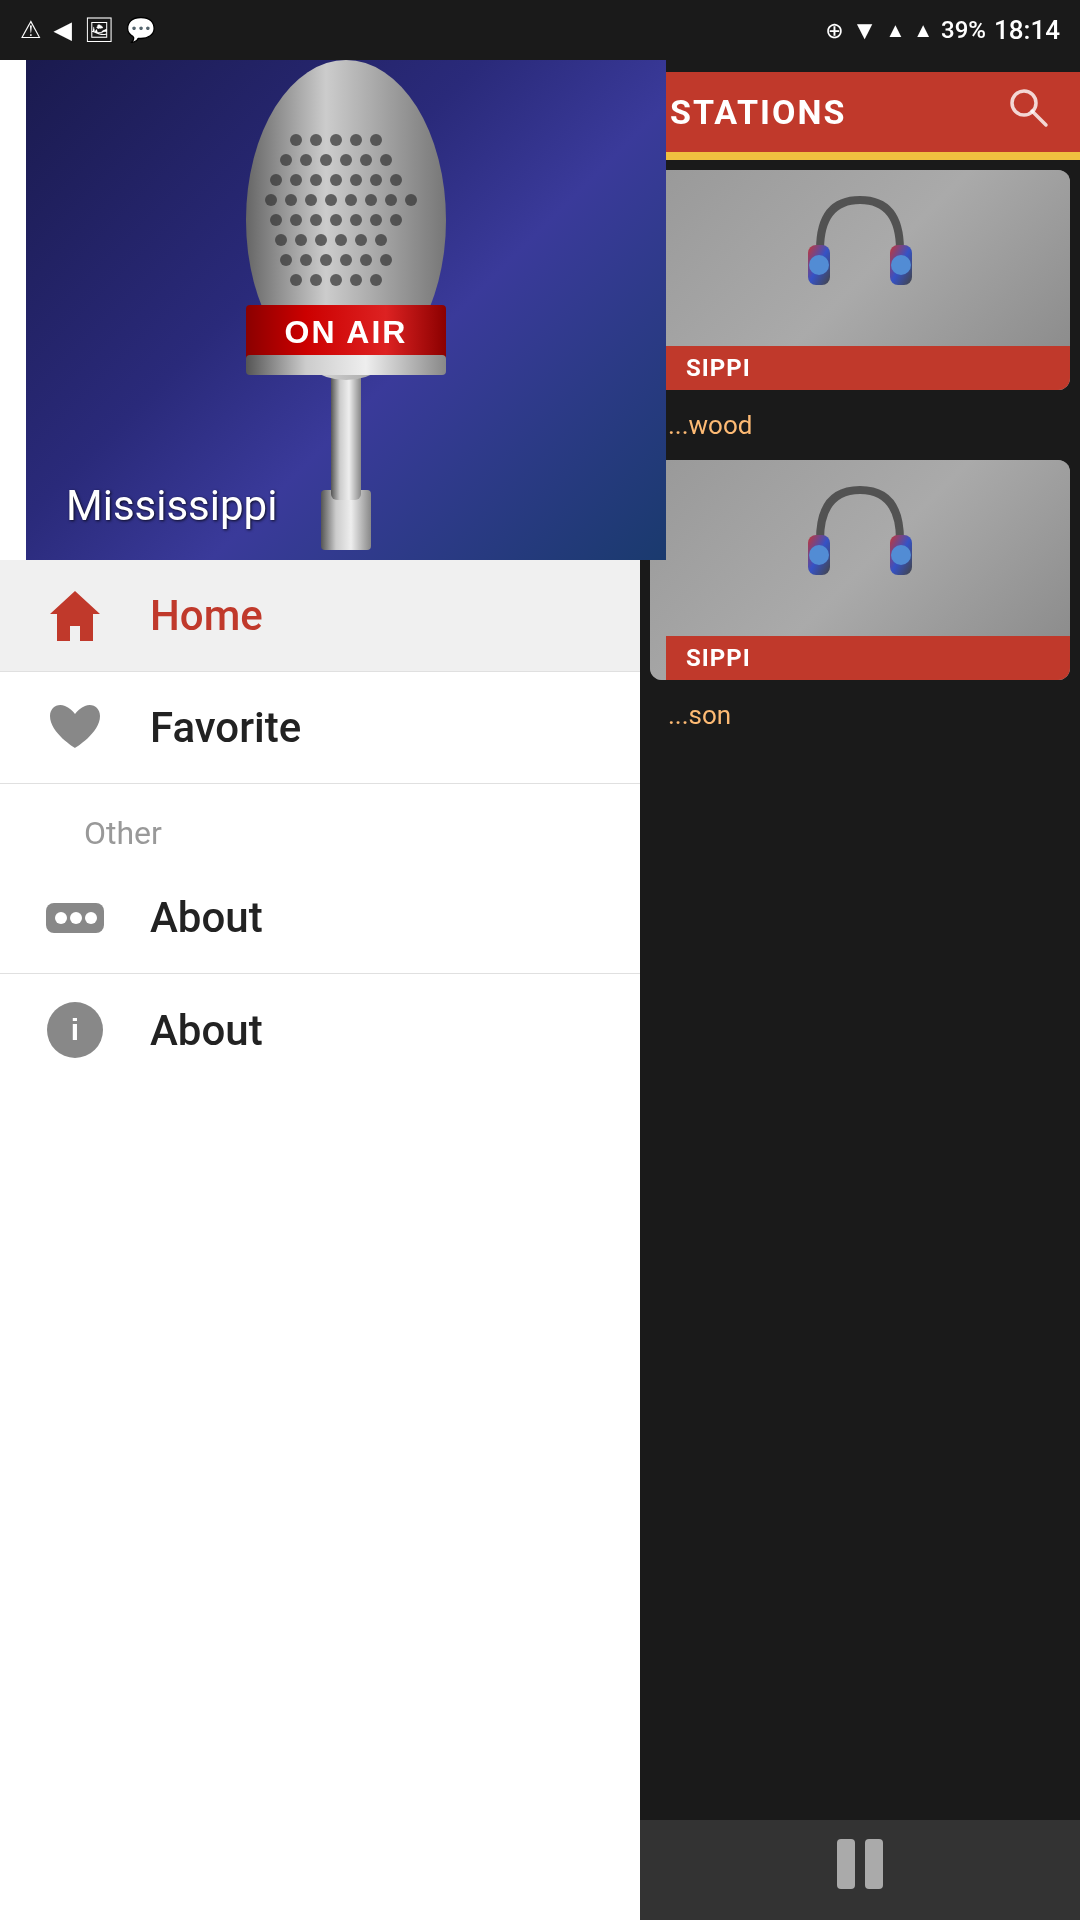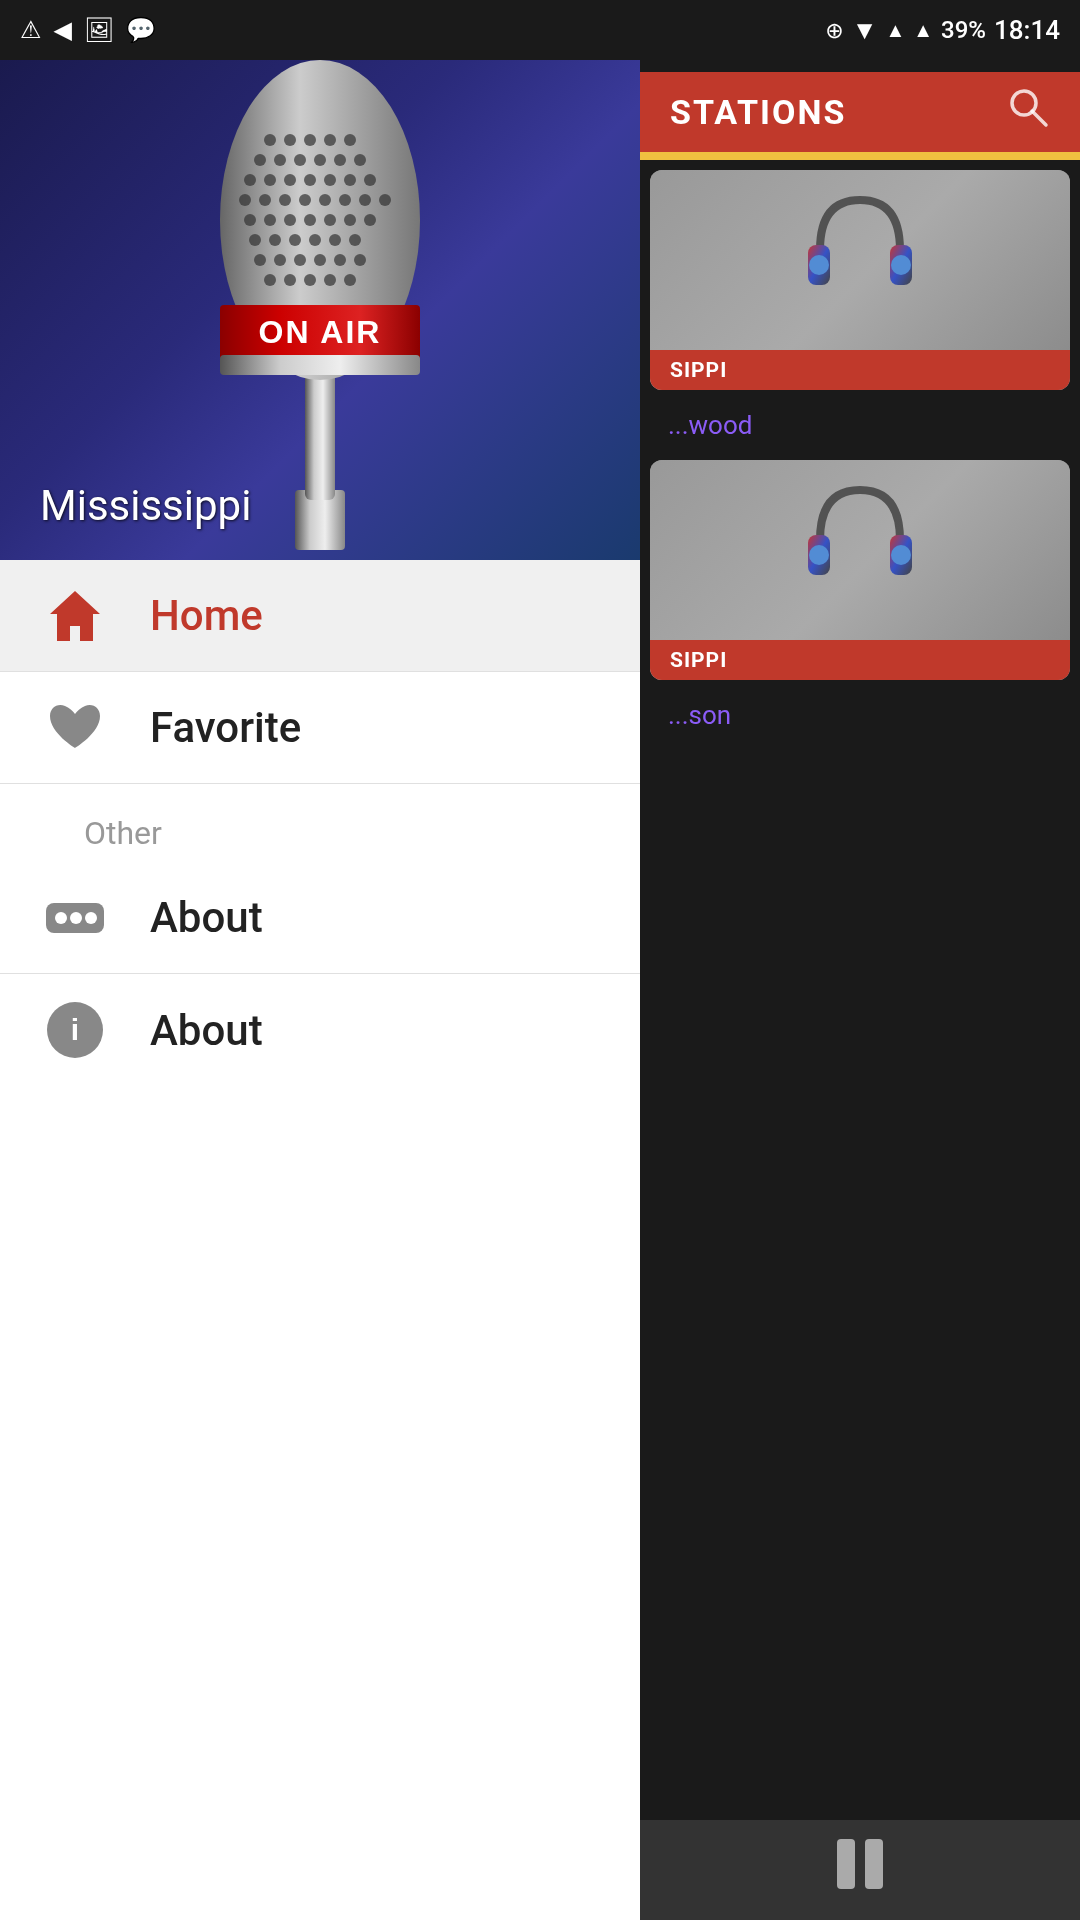--- a/index.html
+++ b/index.html
@@ -70,20 +70,21 @@
     }
 
     
     .hero-image {
       width: 100%;
       height: 500px;
       position: relative;
       overflow: hidden;
       background: linear-gradient(135deg, #1a1a4e 0%, #2a2a7a 40%, #3a3a9a 60%, #1a3a6e 100%);
       flex-shrink: 0;
+      margin-left: 26px;
     }
 
     
     .mic-container {
       position: absolute;
       top: 0;
       left: 0;
       width: 100%;
       height: 100%;
     }
@@ -204,34 +205,34 @@
 
     .station-card-bg {
       position: absolute;
       top: 0; left: 0; right: 0; bottom: 0;
       background: linear-gradient(135deg, #999 0%, #aaa 50%, #888 100%);
     }
 
     .station-card-label {
       position: absolute;
       bottom: 0;
-      left: 0;
+      left: 16px;
       right: 0;
       background: #c0392b;
       color: white;
-      font-size: 21px;
+      font-size: 24px;
       font-weight: 700;
       padding: 8px 20px;
       letter-spacing: 1px;
       text-transform: uppercase;
     }
 
     .station-name {
       padding: 10px 28px;
-      color: #8b5cf6;
+      color: #fdba74;
       font-size: 26px;
     }
 
     .station-wrapper {
       margin-bottom: 4px;
     }
 
     .bottom-player {
       position: absolute;
       bottom: 0;

